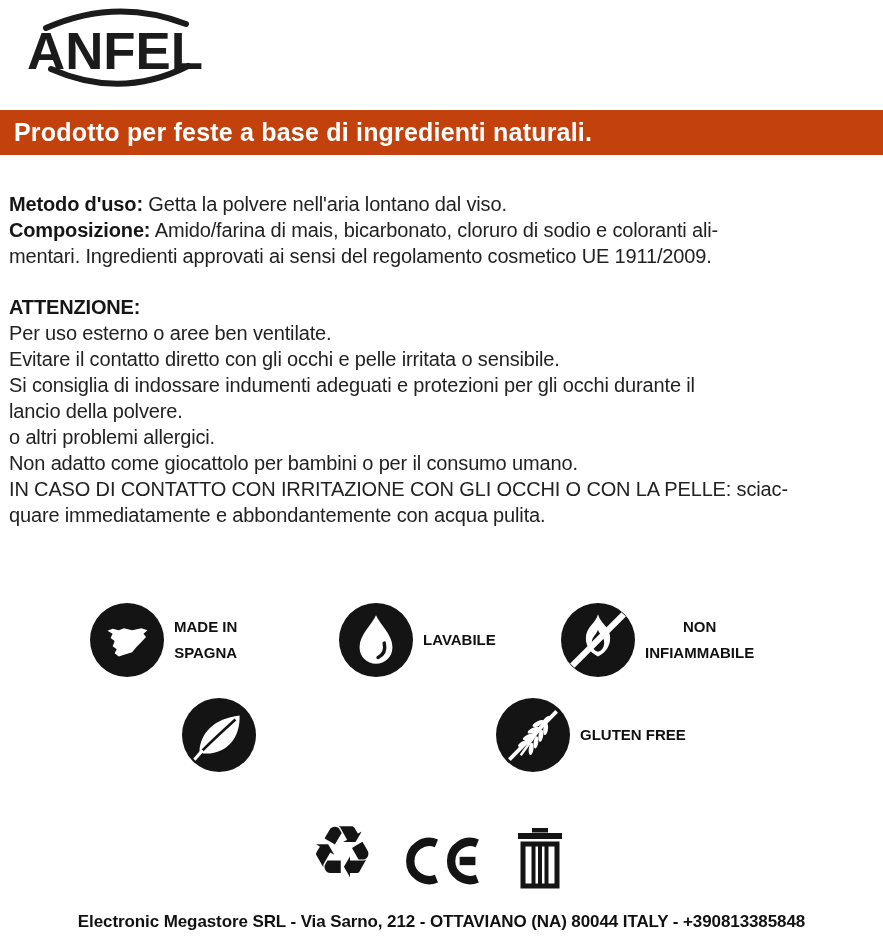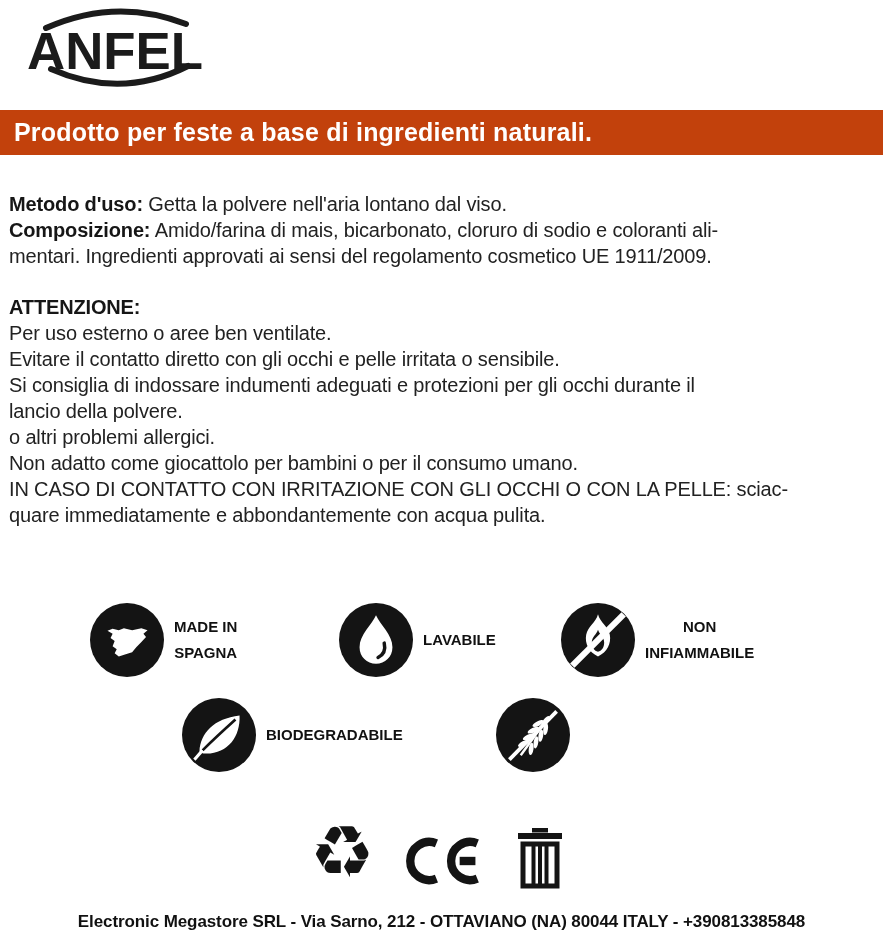--- a/index.html
+++ b/index.html
@@ -141,23 +141,20 @@
 
 <div class="badge badge-bio">
   <span class="circle-icon">
     <svg viewBox="0 0 72 72">
       <circle cx="36" cy="36" r="36" fill="#141414"></circle>
       <path fill="#ffffff" d="M 17 52 C 18 34 31 20 56 17 C 57 38 44 55 22 54 C 20.5 54 18.5 53 17 52 Z"></path>
       <path d="M 20 51 C 30 41 42 30 52 21" fill="none" stroke="#141414" stroke-width="2.6"></path>
       <path d="M 12 60 C 15 57 17 54 20 51" fill="none" stroke="#ffffff" stroke-width="3"></path>
     </svg>
   </span>
-  <span class="label">
-    <span>BIODEGRADABILE</span>
-  </span>
 </div>
 
 <div class="badge badge-gluten">
   <span class="circle-icon">
     <svg viewBox="0 0 72 72">
       <circle cx="36" cy="36" r="36" fill="#141414"></circle>
       <line x1="13" y1="60" x2="59" y2="13" stroke="#ffffff" stroke-width="3.6"></line>
       <g transform="translate(37,38) rotate(36)" fill="#ffffff">
         <line x1="0" y1="-21" x2="0" y2="22" stroke="#ffffff" stroke-width="2.4"></line>
         <ellipse cx="0" cy="-19" rx="2.3" ry="6"></ellipse>
@@ -165,20 +162,23 @@
         <ellipse cx="4.5" cy="-13" rx="2.3" ry="6" transform="rotate(-28 4.5 -13)"></ellipse>
         <ellipse cx="-4.5" cy="-5" rx="2.3" ry="6" transform="rotate(28 -4.5 -5)"></ellipse>
         <ellipse cx="4.5" cy="-5" rx="2.3" ry="6" transform="rotate(-28 4.5 -5)"></ellipse>
         <ellipse cx="-4.5" cy="3" rx="2.3" ry="6" transform="rotate(28 -4.5 3)"></ellipse>
         <ellipse cx="4.5" cy="3" rx="2.3" ry="6" transform="rotate(-28 4.5 3)"></ellipse>
         <ellipse cx="-4.5" cy="11" rx="2.3" ry="6" transform="rotate(28 -4.5 11)"></ellipse>
         <ellipse cx="4.5" cy="11" rx="2.3" ry="6" transform="rotate(-28 4.5 11)"></ellipse>
       </g>
     </svg>
   </span>
+  <span class="label">
+    <span>GLUTEN FREE</span>
+  </span>
 </div>
 
 <div class="sym sym-recycle" title="recycle-symbol">♻</div>
 
 <div class="sym sym-ce">
   <svg viewBox="0 0 86 56">
     <path d="M 37 9 A 20.5 20.5 0 1 0 37 47" fill="none" stroke="#141414" stroke-width="9"></path>
     <path d="M 81 9 A 20.5 20.5 0 1 0 81 47" fill="none" stroke="#141414" stroke-width="9"></path>
     <line x1="62" y1="28" x2="79" y2="28" stroke="#141414" stroke-width="9"></line>
   </svg>

